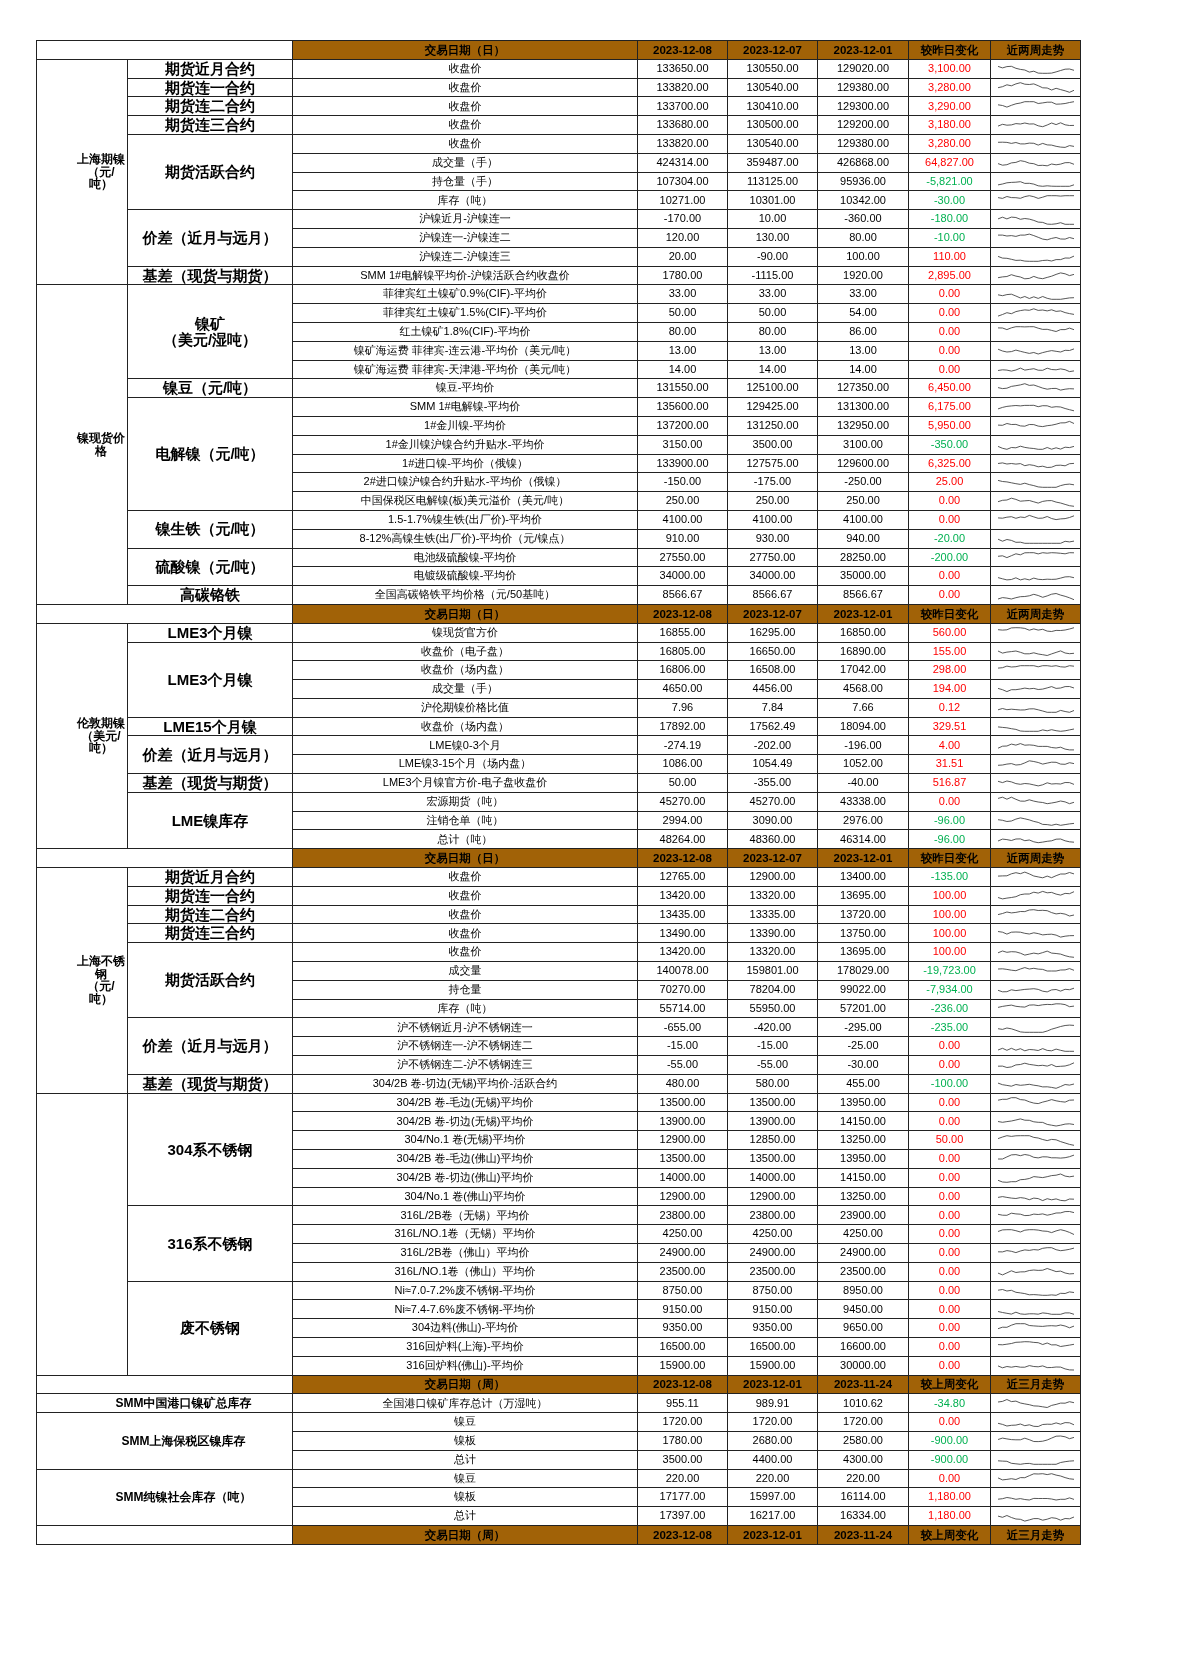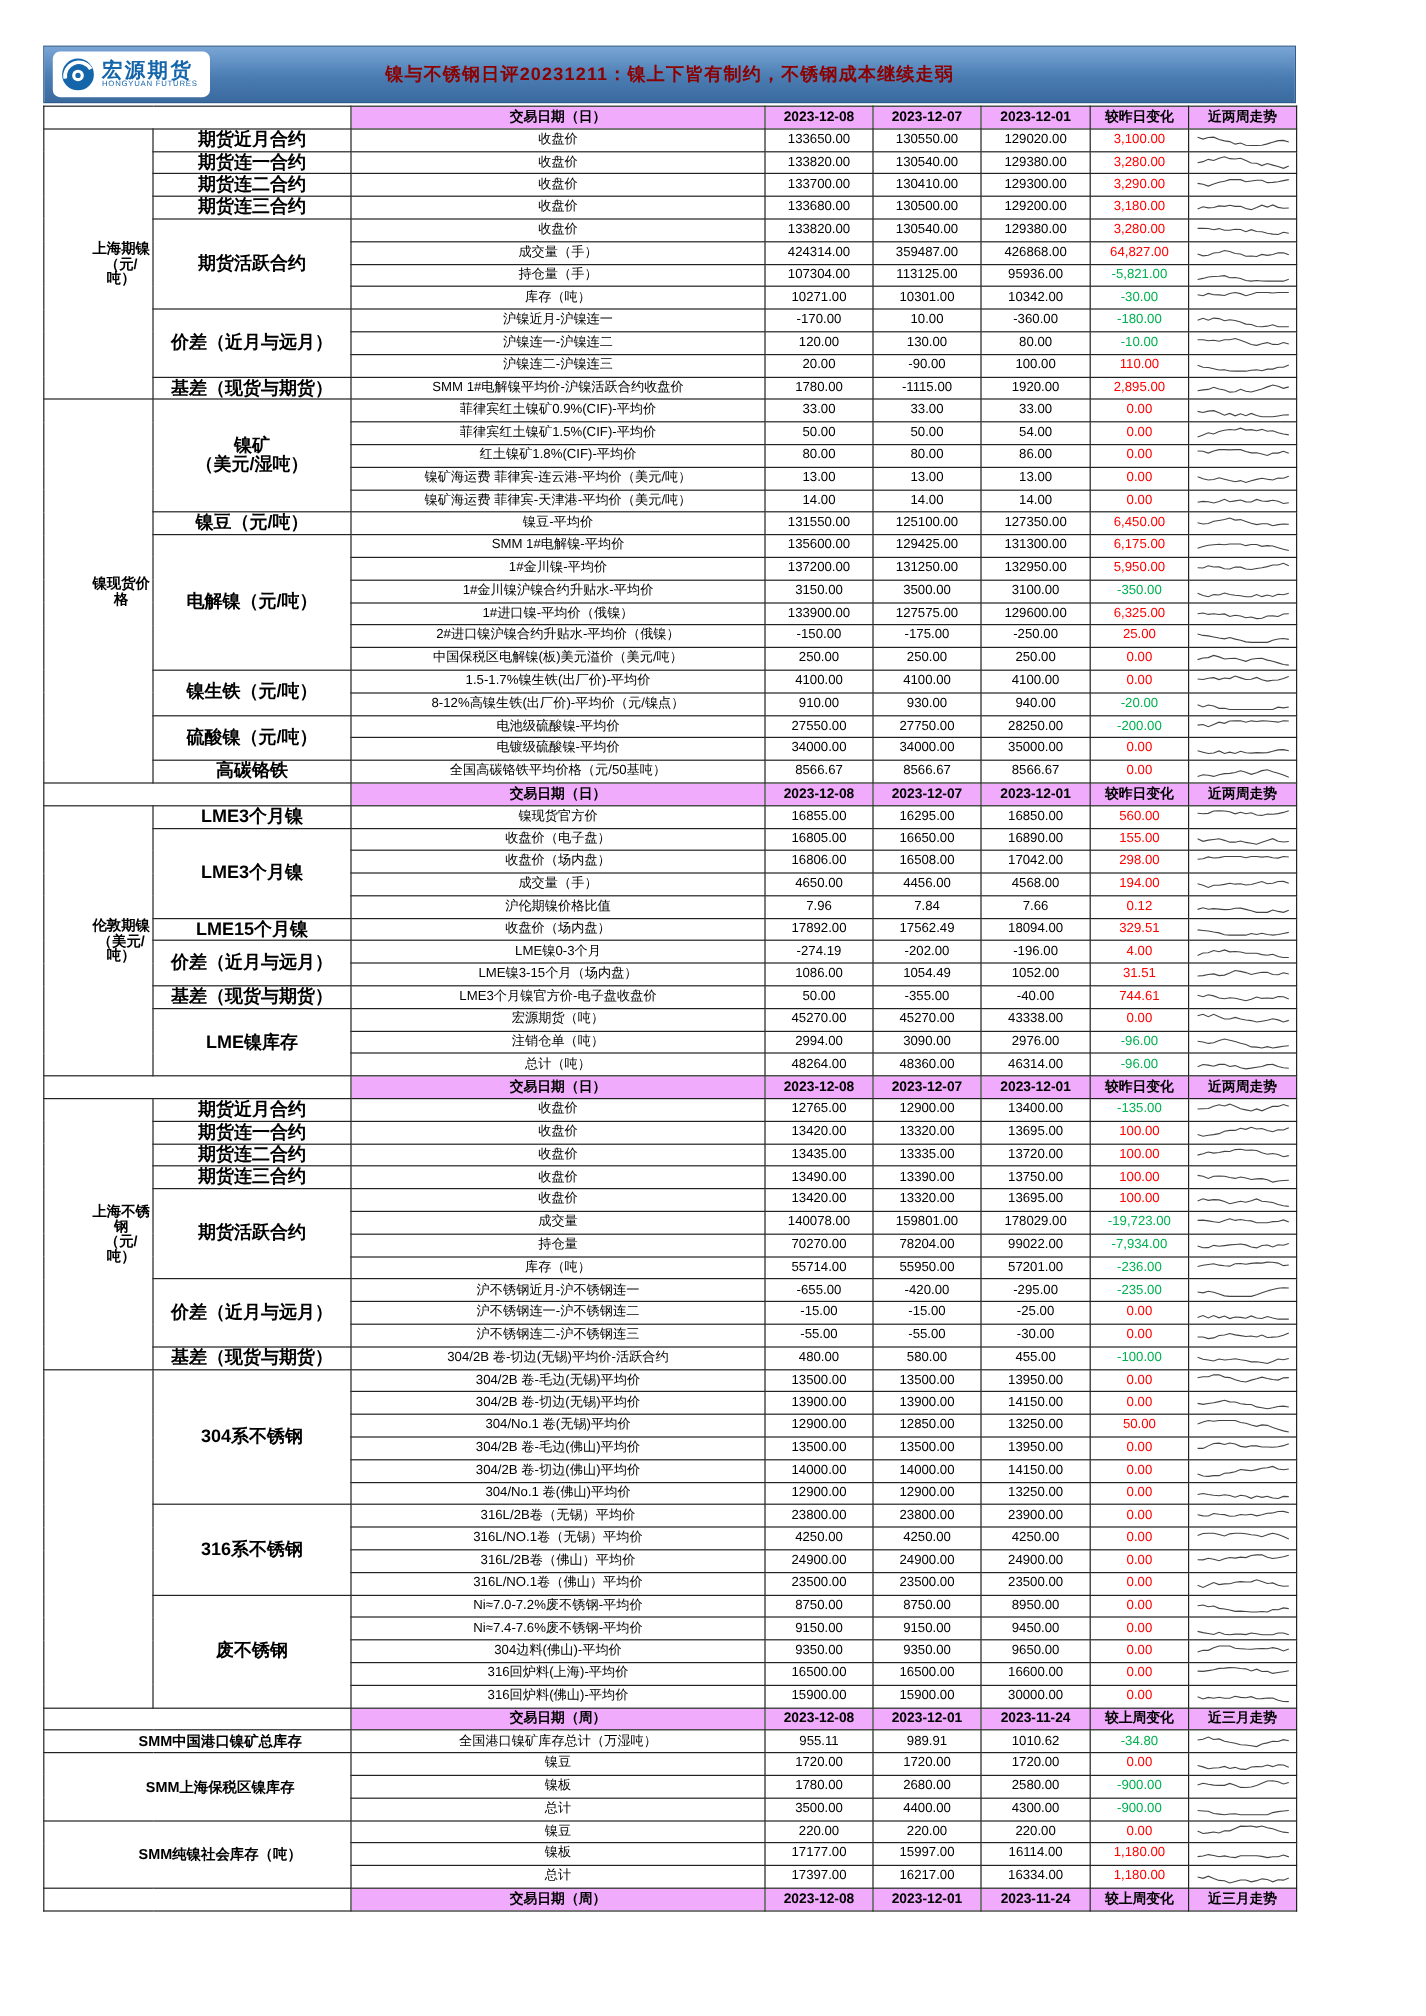--- a/index.html
+++ b/index.html
@@ -30,44 +30,29 @@
   .report td {
     border:1px solid #222; font-size:11px; padding:0 2px; height:18.8px;
     line-height:1.05; text-align:center; vertical-align:middle;
     overflow:hidden; white-space:nowrap;
   }
   .report td.group { font-weight:bold; font-size:12px; white-space:pre-line;padding-left:40px; }
   .report td.subgroup { font-weight:bold; font-size:15px; white-space:pre-line;margin-top:48px; }
   .report td.indicator { font-size:11px; }
   .report td.chg-up { color:#fe0000; }
   .report td.chg-down { color:#00b050; }
-  .report tr.head-row td { background:#f0abfc; font-weight:bold; font-size:11.5px; }
+  .report tr.head-row td { background:#a16207; font-weight:bold; font-size:11.5px; }
   .report tr.head-row td.blank { background:#ffffff; }
   .report td.trend { padding:0 1px; }
   .report td.trend svg { display:block; margin:0 auto; }
 </style>
 </head>
 <body>
 
 <div class="page">
-  <div class="banner">
-    <div class="logo-box">
-      <svg class="logo-mark" viewBox="0 0 34 34">
-        <circle cx="17" cy="17" r="15" fill="#1565ab"></circle>
-        <path d="M5 21 A 13 13 0 0 1 29 12" stroke="#ffffff" stroke-width="3.5" fill="none"></path>
-        <circle cx="17" cy="18" r="5.5" fill="#ffffff"></circle>
-        <circle cx="17" cy="18" r="2.5" fill="#1565ab"></circle>
-      </svg>
-      <div>
-        <div class="logo-text-cn">宏源期货</div>
-        <div class="logo-text-en">HONGYUAN FUTURES</div>
-      </div>
-    </div>
-    <div class="banner-title">镍与不锈钢日评20231211：镍上下皆有制约，不锈钢成本继续走弱</div>
-  </div>
 
   <table class="report">
     <colgroup>
       <col style="width:91px">
         <col style="width:165px">
         <col style="width:345px">
       <col style="width:90px">
         <col style="width:90px">
         <col style="width:91px">
       <col style="width:82px">
@@ -558,21 +543,21 @@
               <polyline points="3.0,8.3 7.5,8.0 11.9,7.1 16.4,6.6 20.9,8.0 25.4,7.6 29.8,5.9 34.3,3.8 38.8,4.5 43.2,5.5 47.7,7.1 52.2,6.1 56.6,5.2 61.1,5.3 65.6,7.1 70.1,7.3 74.5,5.7 79.0,6.6" fill="none" stroke="#444" stroke-width="0.9"></polyline>
             </svg>
           </td>
         </tr>
         <tr>
           <td class="subgroup" rowspan="1">基差（现货与期货）</td>
           <td class="indicator">LME3个月镍官方价-电子盘收盘价</td>
           <td class="val">50.00</td>
           <td class="val">-355.00</td>
           <td class="val">-40.00</td>
-          <td class="chg chg-up">744.61</td>
+          <td class="chg chg-up">516.87</td>
           <td class="trend">
             <svg width="82" height="15">
               <polyline points="3.0,6.3 7.5,7.6 11.9,6.0 16.4,6.9 20.9,8.6 25.4,9.3 29.8,8.5 34.3,8.9 38.8,9.9 43.2,10.9 47.7,9.8 52.2,7.8 56.6,9.0 61.1,8.7 65.6,9.0 70.1,7.5 74.5,7.6 79.0,9.4" fill="none" stroke="#444" stroke-width="0.9"></polyline>
             </svg>
           </td>
         </tr>
         <tr>
           <td class="subgroup" rowspan="3">LME镍库存</td>
           <td class="indicator">宏源期货（吨）</td>
           <td class="val">45270.00</td>

